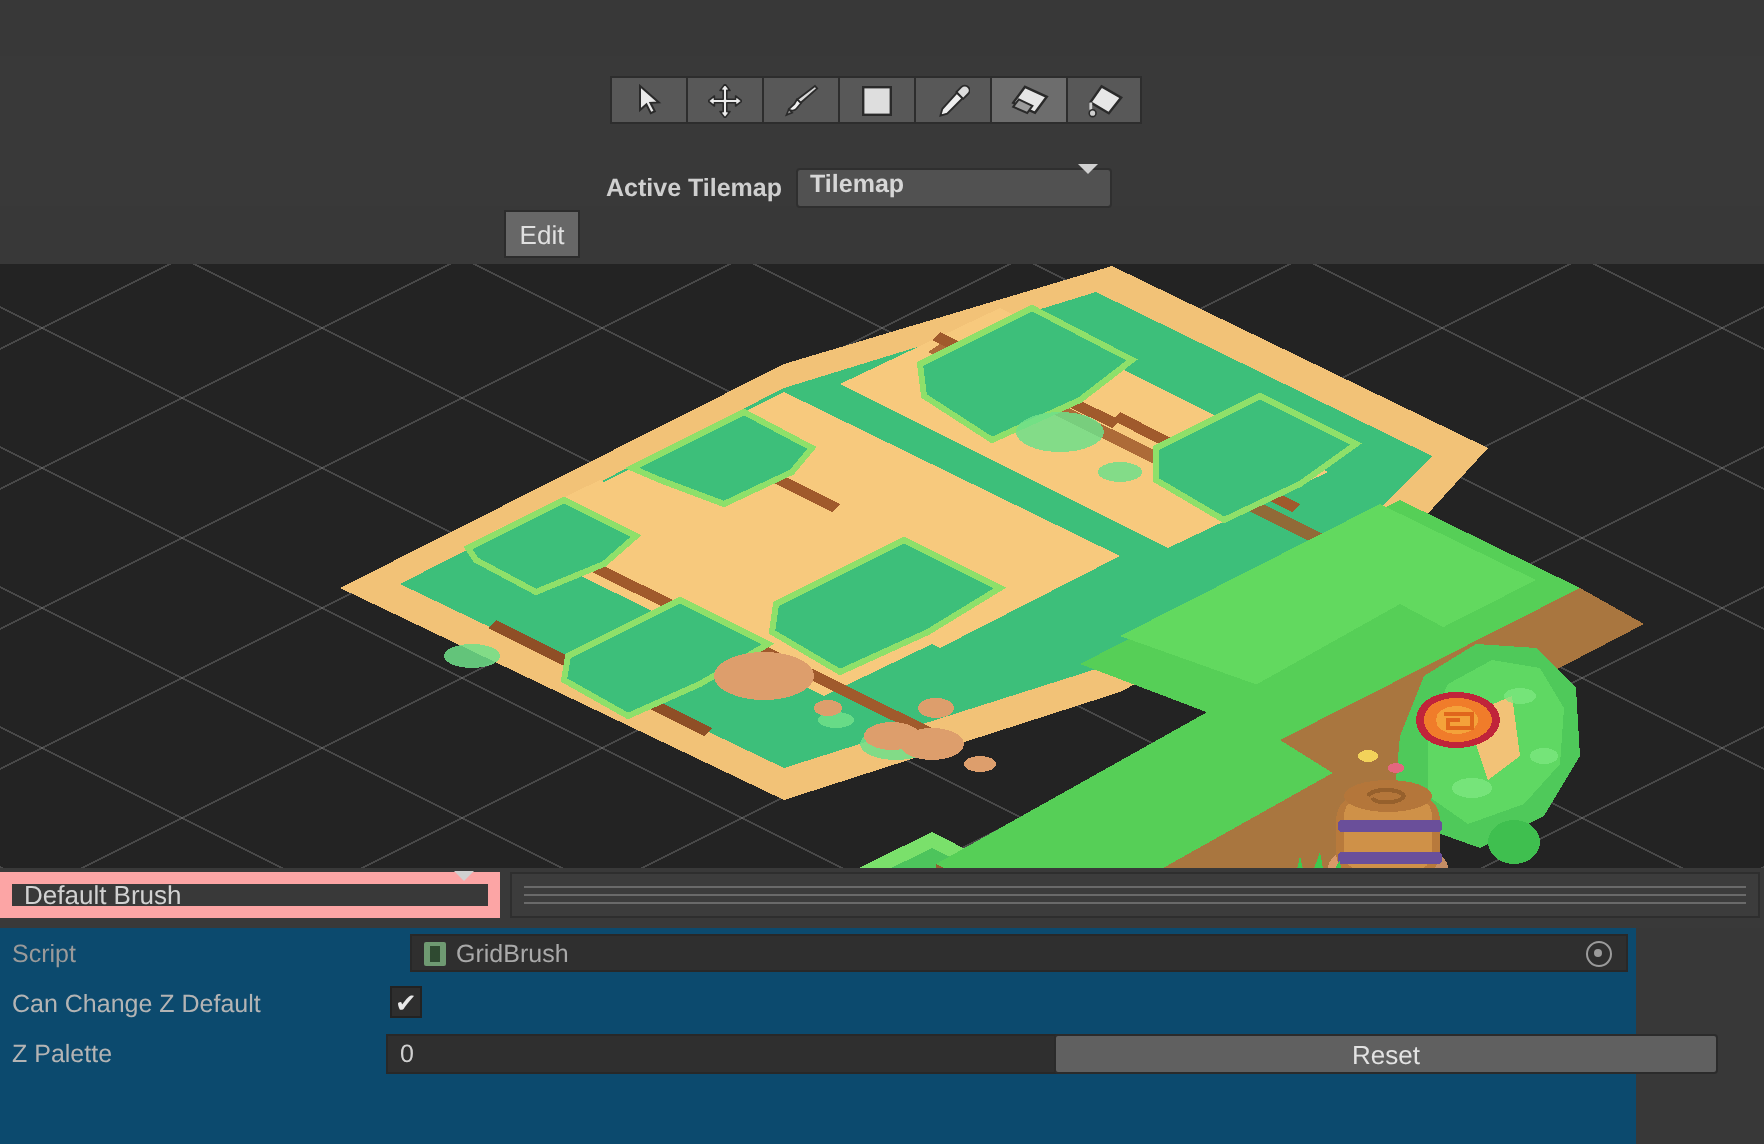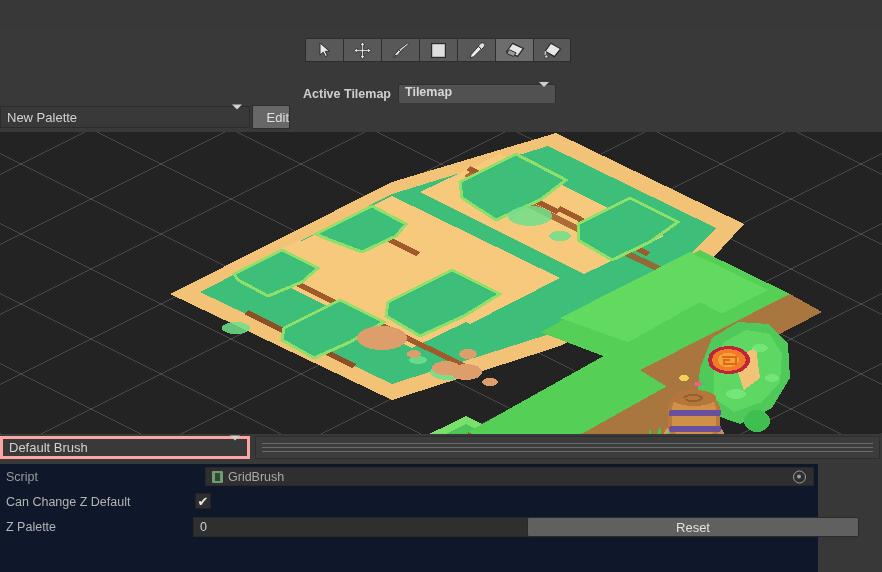--- a/index.html
+++ b/index.html
@@ -84,21 +84,21 @@
   .pal-dd {
     position: absolute; left: 0; top: 3px; width: 250px; height: 22px;
     background: #393939; border: 1px solid #2c2c2c;
     display: flex; align-items: center; padding: 0 6px;
     color: #d2d2d2; font-size: 13px;
   }
   .pal-dd .caret { position: absolute; right: 7px; top: 50%; transform: translateY(-50%); }
   .edit-btn {
     position: absolute; left: 252px; top: 105px; width: 38px; height: 24px;
     background: #676767; border: 1px solid #2c2c2c;
-    display: flex; align-items: center; justify-content: flex-end;
+    display: flex; align-items: center; justify-content: center;
     color: #e0e0e0; font-size: 13px;
   }
 
   
   .canvas {
     position: absolute; left: 0; top: 132px; width: 882px; height: 302px;
     background: #232323; overflow: hidden;
   }
   .isogrid {
     position: absolute; inset: 0;
@@ -108,36 +108,36 @@
   }
   .mapart { position: absolute; left: 0; top: 0; }
 
   
   .brushrow {
     position: absolute; left: 0; top: 434px; width: 882px; height: 30px;
     background: #393939;
   }
   .brush-dd {
     position: absolute; left: 0; top: 2px; width: 250px; height: 23px;
-    background: #393939; border: 3px solid #fca5a5;
+    background: #393939; border: 6px solid #fca5a5;
     display: flex; align-items: center; padding: 0 6px;
     color: #d2d2d2; font-size: 13px;
   }
   .brush-dd .caret { position: absolute; right: 7px; top: 50%; transform: translateY(-50%); }
   .handlebar {
     position: absolute; left: 255px; top: 2px; right: 2px; height: 23px;
     background: #3c3c3c; border: 1px solid #2e2e2e;
     display: flex; flex-direction: column; justify-content: center; gap: 3px;
     padding: 0 6px;
   }
   .handlebar i { display:block; height: 1px; background: #6a6a6a; width: 100%; }
 
   .props {
     position: absolute; left: 0; top: 464px; width: 818px; height: 108px;
-    background: #0f172a;
+    background: #0c4a6e;
     text-align: right;
   }
   .proprow { position: relative; height: 25px; }
   .proplabel {
     position: absolute; left: 6px; top: 50%; transform: translateY(-50%);
     color: #b4b4b4; font-size: 12.5px;
   }
   .proplabel.dim { color: #9a9a9a; }
 
   .scriptfield {
@@ -236,26 +236,20 @@
 
     <div class="tilemaprow">
       <span class="tm-label">Active Tilemap</span>
       <div class="tm-dd">
         <span>Tilemap</span>
         <span class="caret"><span class="caret-tri"></span></span>
       </div>
     </div>
   </div>
 
-  <div class="paletterow">
-    <div class="pal-dd">
-      <span>New Palette</span>
-      <span class="caret"><span class="caret-tri"></span></span>
-    </div>
-  </div>
   <div class="edit-btn">
     <span>Edit</span>
   </div>
 
   <div class="canvas">
     <div class="isogrid"></div>
 
     <svg class="mapart" width="882" height="302" viewBox="0 0 882 302" shape-rendering="crispEdges">
       <defs>
         

